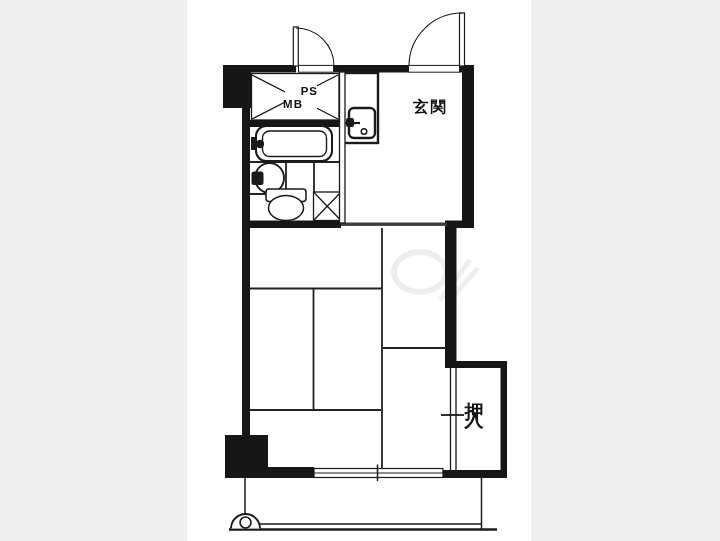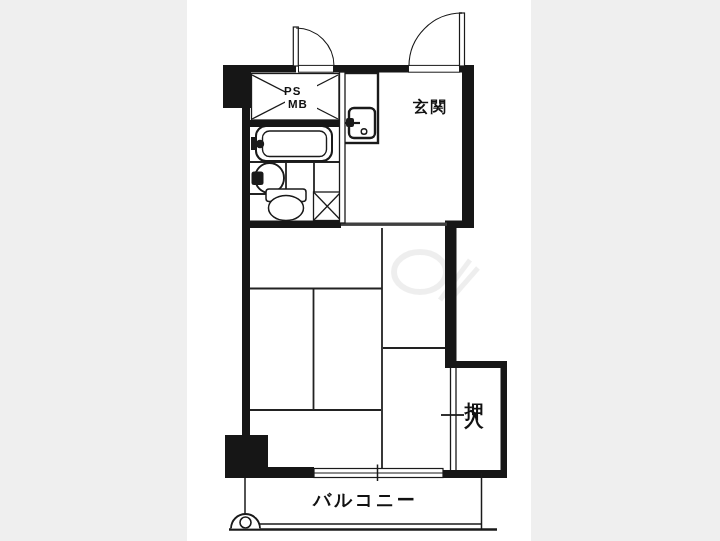--- a/index.html
+++ b/index.html
@@ -11,22 +11,22 @@
   .photo{
     position:absolute;left:187px;top:0;width:344px;height:541px;
     background:#ffffff;
   }
   svg.plan{position:absolute;left:0;top:0;}
   .lbl{
     position:absolute;color:#111;font-weight:bold;white-space:nowrap;
     -webkit-user-select:none;user-select:none;line-height:1;
   }
   .lbl-genkan{left:413px;top:99px;font-size:15.5px;letter-spacing:2px;}
-  .lbl-ps{left:284px;top:86px;width:34px;text-align:left;font-size:11.5px;letter-spacing:1px;}
-  .lbl-mb{left:288px;top:99px;width:34px;font-size:11.5px;letter-spacing:1px;}
+  .lbl-ps{left:284px;top:86px;width:34px;text-align:right;font-size:11.5px;letter-spacing:1px;}
+  .lbl-mb{left:276px;top:99px;width:34px;text-align:center;font-size:11.5px;letter-spacing:1px;}
   .lbl-oshiire{
     left:465px;top:387px;font-size:19px;letter-spacing:6px;
     writing-mode:vertical-rl;text-orientation:upright;
   }
   .lbl-balcony{left:313px;top:491px;font-size:18px;letter-spacing:2.5px;}
 </style>
 </head>
 <body>
 
 <div class="stage">
@@ -143,14 +143,13 @@
     <g stroke="#1a1a1a" fill="#fff">
       <path d="M231,528.5 A14.5,14.5 0 0 1 260,528.5" stroke-width="1.8"></path>
       <circle cx="245.5" cy="522.5" r="5.5" stroke-width="1.6"></circle>
     </g>
   </svg>
 
   <div class="lbl lbl-genkan">玄関</div>
   <div class="lbl lbl-ps">PS</div>
   <div class="lbl lbl-mb">MB</div>
   <div class="lbl lbl-oshiire">押入</div>
-  <div class="lbl lbl-balcony">バルコニー</div>
 </div>
 
 </body></html>

